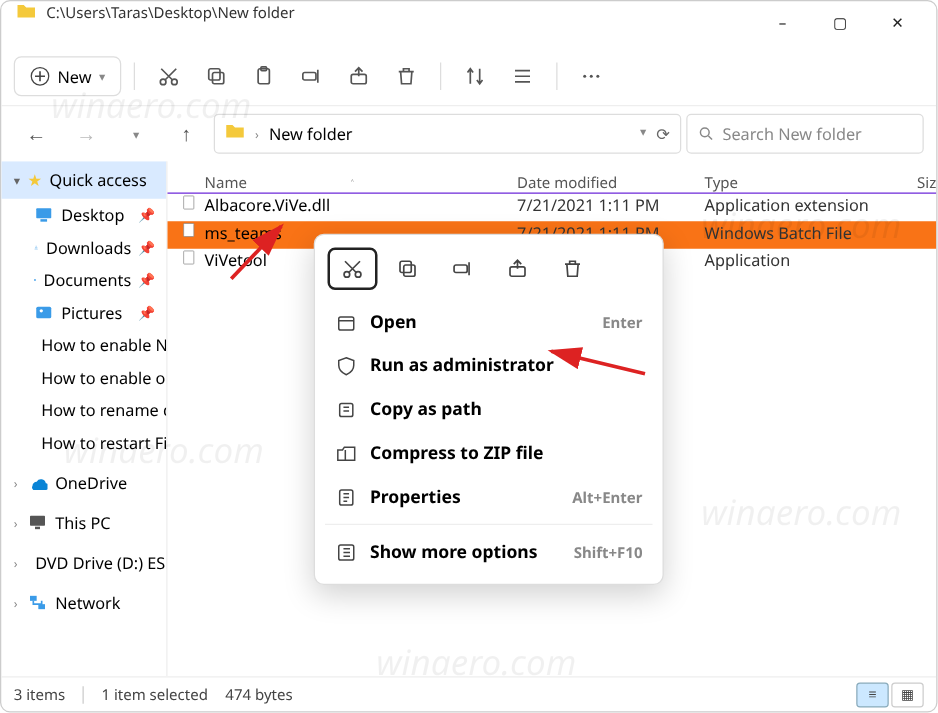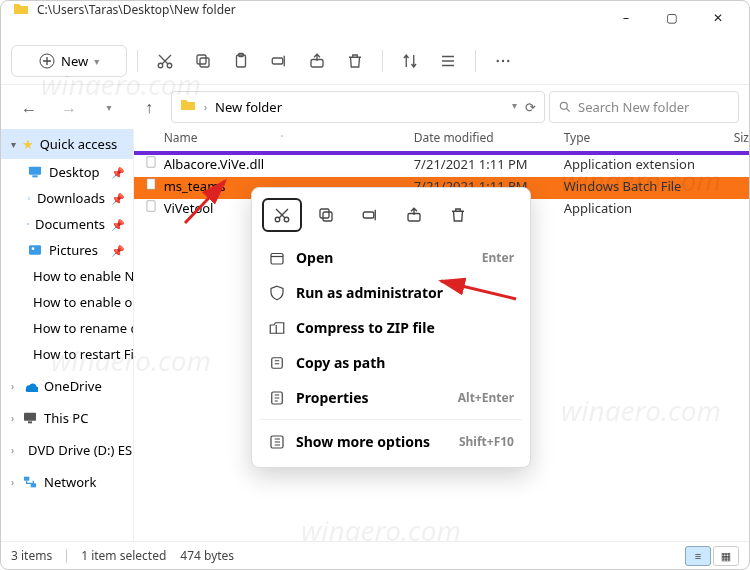--- a/index.html
+++ b/index.html
@@ -6,21 +6,21 @@
   body { margin:0; background:#fff; width:750px; height:570px; position:relative; overflow:hidden; border:1px solid #ccc; border-radius:8px; }
   
   
   .titlebar { height:36px; display:flex; align-items:flex-start; padding:0 8px; font-size:12px; color:#333; }
   .titlebar .icon { margin:0 8px 0 4px; }
   .winbtns { margin-left:auto; display:flex; }
   .winbtn { width:46px; height:32px; display:flex; align-items:center; justify-content:center; color:#222;}
   
   
   .toolbar { height:48px; display:flex; align-items:center; padding:0 10px; gap:4px; border-bottom:1px solid #eee;}
-  .newbtn { display:flex; align-items:center; gap:6px; border:1px solid #ddd; border-radius:6px; padding:6px 27px; font-size:13px;}
+  .newbtn { display:flex; align-items:center; gap:6px; border:1px solid #ddd; border-radius:6px; padding:6px 12px; font-size:13px;}
   .tbicon { width:34px; height:34px; display:flex; align-items:center; justify-content:center; color:#555; border-radius:6px;}
   .sep { width:1px; height:22px; background:#ddd; margin:0 6px;}
   
   
   .navrow { height:44px; display:flex; align-items:center; padding:0 10px; gap:4px;}
   .navbtn { width:36px; height:36px; display:flex; align-items:center; justify-content:center; color:#555; border-radius:6px;}
   .navbtn.disabled{color:#bbb;}
   .addr { flex:1; height:32px; border:1px solid #ddd; border-radius:4px; display:flex; align-items:center; padding:0 8px; gap:8px; font-size:13px;}
   .addr .chev{color:#888; font-size:10px;}
   .addr-right{margin-left:auto; display:flex; gap:8px; color:#666;}
@@ -28,21 +28,21 @@
   
   
   .main { display:flex; height:calc(100% - 36px - 48px - 44px - 28px); }
   .sidebar { width:160px; border-right:1px solid #eee; overflow:hidden; font-size:13px;}
   .qa-head { background:#d9eaff; display:flex; align-items:center; gap:6px; padding:6px 10px; font-size:13px;}
   .navitem { display:flex; align-items:center; gap:6px; padding:4px 8px 4px 26px; white-space:nowrap; overflow:hidden;}
   .pin{margin-left:auto; color:#888; font-size:11px;}
   .navitem.root{padding-left:10px; margin-top:6px;}
   
   .content { flex:1; position:relative; font-size:13px;}
-  .cols { height:26px; display:flex; align-items:flex-start; border-bottom:4px solid #6d28d9; color:#555; font-size:12px;}
+  .cols { height:26px; display:flex; align-items:flex-end; border-bottom:1px solid #6d28d9; color:#555; font-size:12px;}
   .col-name{width:280px; padding-left:30px;}
   .col-date{width:150px;}
   .col-type{width:170px;}
   .col-size{flex:1;}
   .row { height:22px; display:flex; align-items:flex-start; padding:0 0 0 8px;}
   .row.selected{background:#f97316;}
   .row .fi{width:18px; display:flex; justify-content:center;}
   .row .nm{width:254px; padding-left:4px;}
   .row .dt{width:150px; color:#333;}
   .row .ty{width:170px; color:#333;}
@@ -379,31 +379,31 @@
         <span class="hint">Enter</span>
       </div>
       <div class="ctx-item">
         <svg width="18" height="18" viewBox="0 0 24 24" fill="none" stroke="#444" stroke-width="1.6">
           <path d="M12 3l8 3v5c0 5-3 8-8 10-5-2-8-5-8-10V6z"></path>
         </svg>
         <span>Run as administrator</span>
       </div>
       <div class="ctx-item">
         <svg width="18" height="18" viewBox="0 0 24 24" fill="none" stroke="#444" stroke-width="1.6">
+          <rect x="5" y="5" width="14" height="14" rx="2"></rect>
+          <path d="M9 9h6M9 13h6"></path>
+        </svg>
+        <span>Copy as path</span>
+      </div>
+      <div class="ctx-item">
+        <svg width="18" height="18" viewBox="0 0 24 24" fill="none" stroke="#444" stroke-width="1.6">
           <path d="M3 8h5l2-3h11v14H3z"></path>
           <path d="M11 8v11"></path>
         </svg>
         <span>Compress to ZIP file</span>
-      </div>
-      <div class="ctx-item">
-        <svg width="18" height="18" viewBox="0 0 24 24" fill="none" stroke="#444" stroke-width="1.6">
-          <rect x="5" y="5" width="14" height="14" rx="2"></rect>
-          <path d="M9 9h6M9 13h6"></path>
-        </svg>
-        <span>Copy as path</span>
       </div>
       <div class="ctx-item">
         <svg width="18" height="18" viewBox="0 0 24 24" fill="none" stroke="#444" stroke-width="1.6">
           <rect x="5" y="4" width="14" height="16" rx="2"></rect>
           <path d="M9 8h6M9 12h6M9 16h4"></path>
         </svg>
         <span>Properties</span>
         <span class="hint">Alt+Enter</span>
       </div>
     </div>

